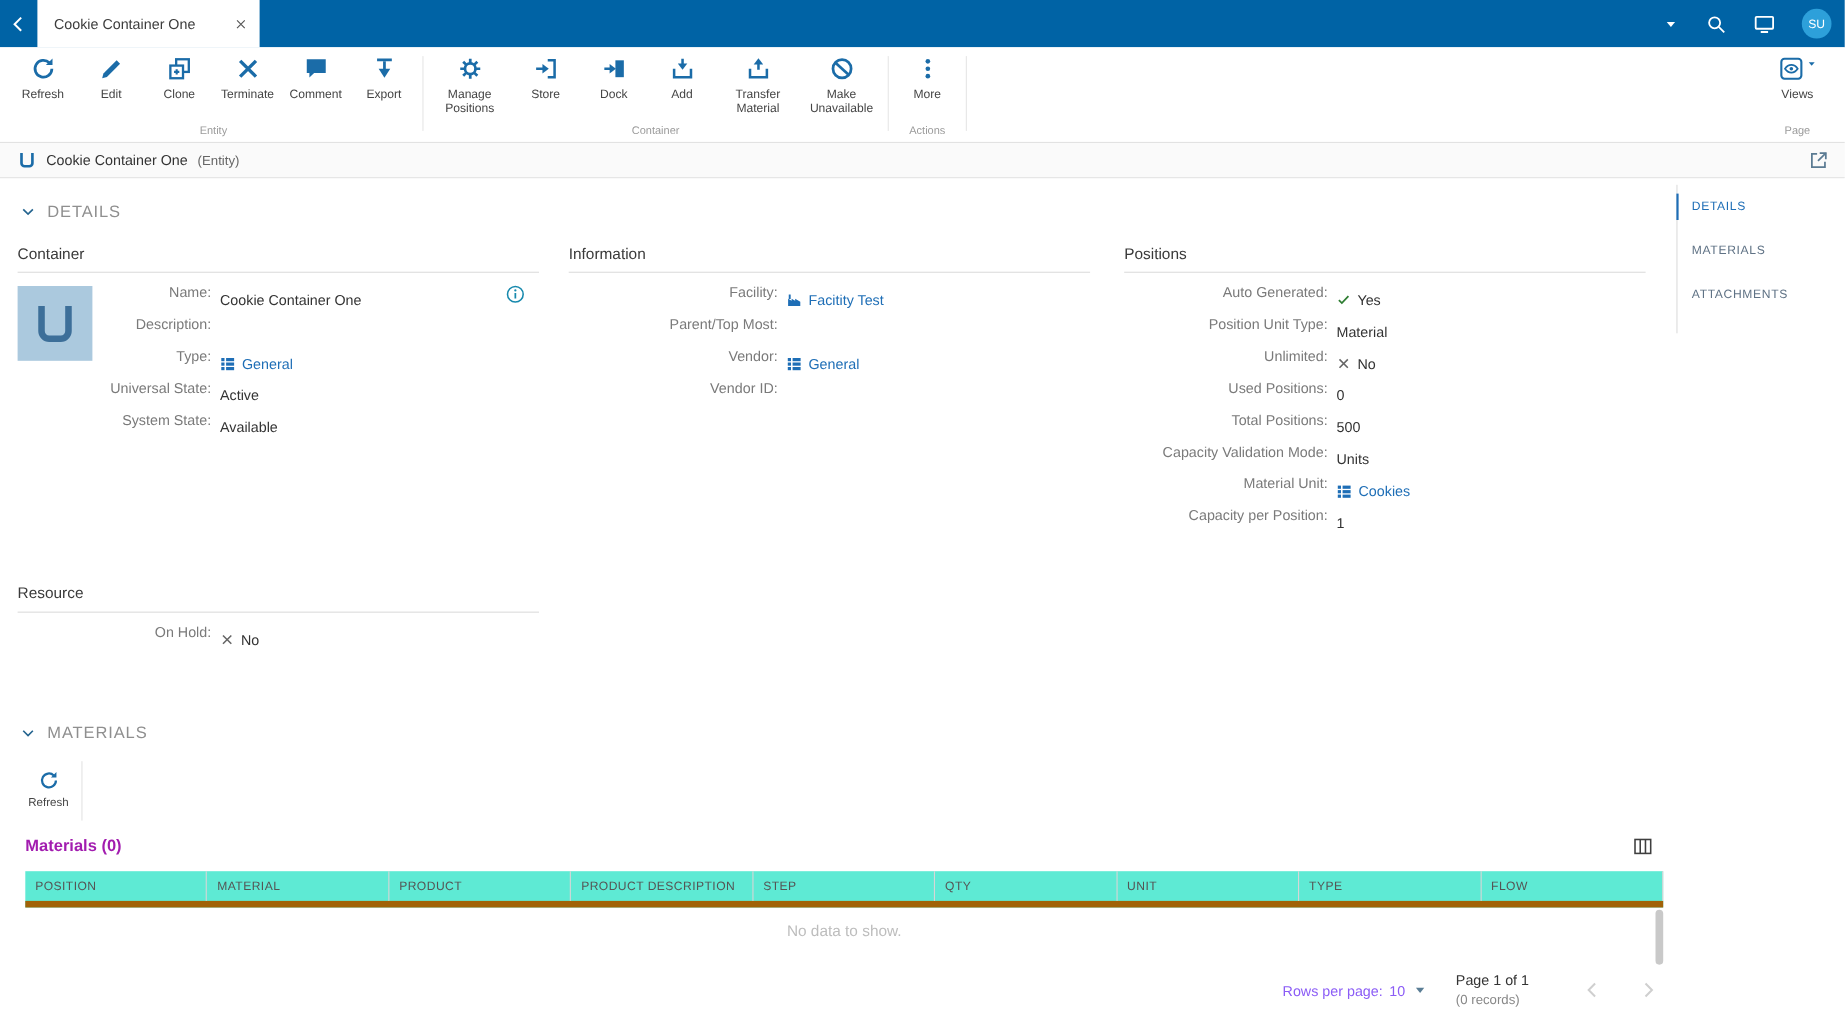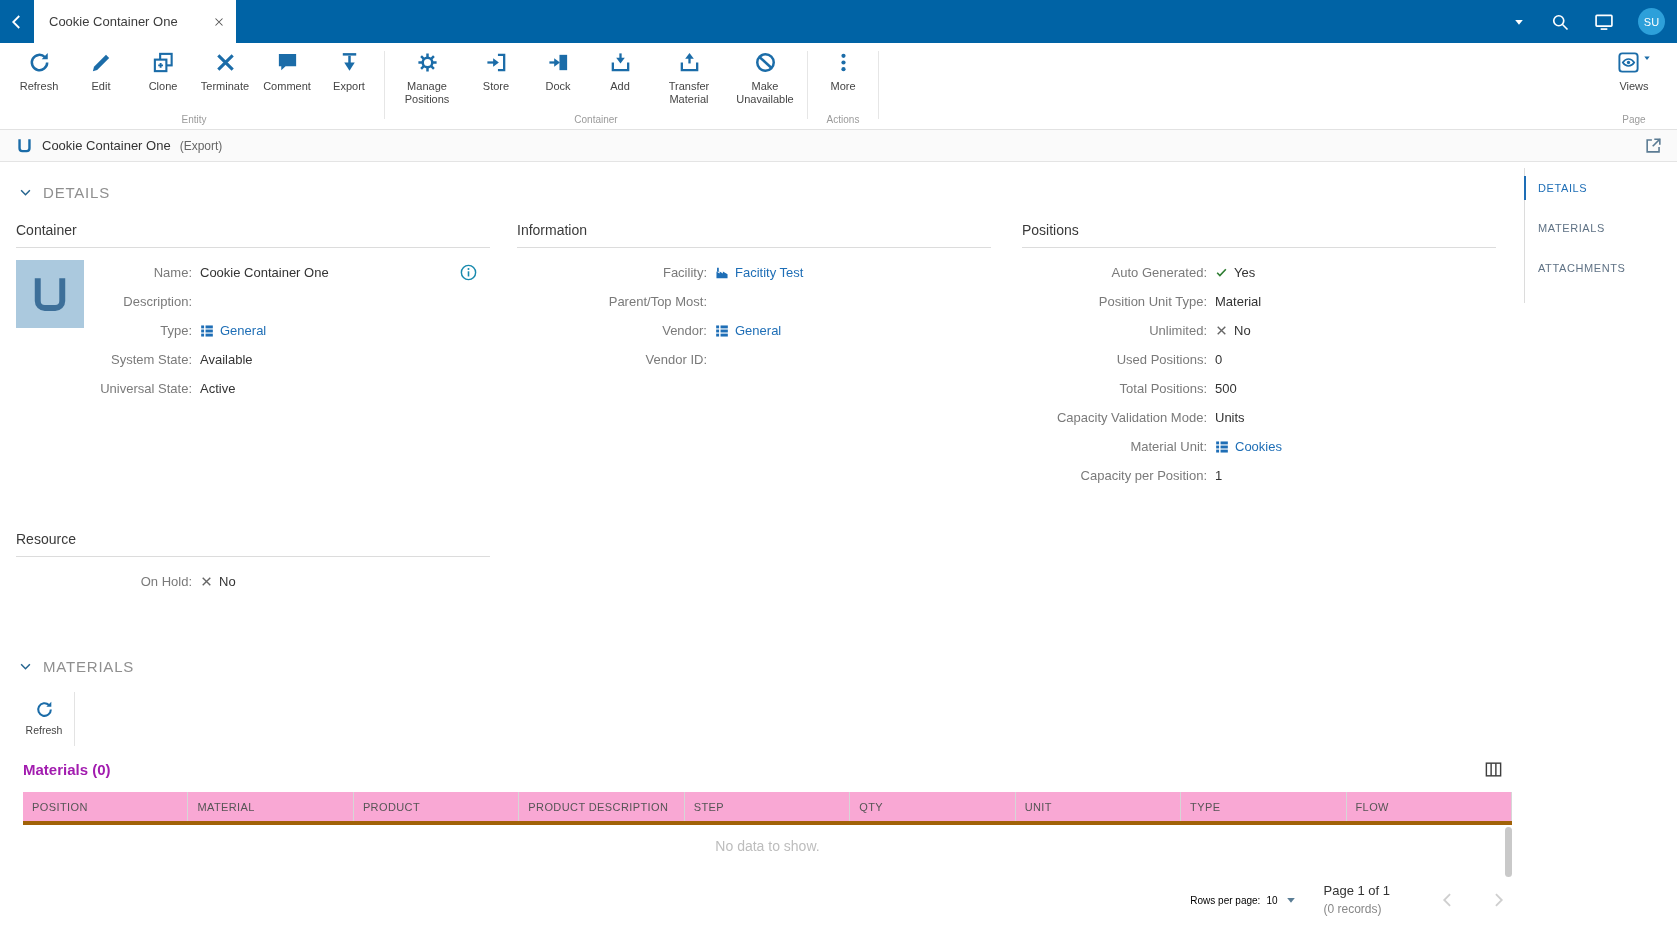--- a/index.html
+++ b/index.html
@@ -49,21 +49,21 @@
   #details-header{position:absolute;left:18px;top:184px}
   #materials-header{position:absolute;left:18px;top:658px}
 
   
   .dcol{position:absolute;top:222px;width:474px}
   .dcol-title{font-size:14px;color:#3a3a3a;padding-bottom:9px;border-bottom:1px solid #dcdcdc}
   .container-body{display:flex}
   .big-tile{width:68px;height:68px;background:#abc9de;display:flex;align-items:center;justify-content:center;margin-top:12px;flex:none}
   .big-u{width:42px;height:42px;color:#3d6f99}
   .fields{padding-top:10px;display:flex;flex-direction:column;flex:1}
-  .frow{display:flex;align-items:center;min-height:29px}
+  .frow{display:flex;min-height:29px}
   .flabel{text-align:right;color:#7a7a7a;padding-right:8px;flex:none}
   .fvalue{display:flex;align-items:center;gap:6px;color:#333}
   .fvalue.link{color:var(--c-link,#1e6eb6);cursor:pointer}
   .link-icon{width:14px;height:14px;color:var(--c-link,#1e6eb6)}
   .bool-icon{width:13px;height:13px}
   .bool-icon.check{color:var(--c-check,#2e7d32)}
   .bool-icon.xmark{color:var(--c-cross,#666)}
   .info-btn{margin-left:auto;margin-right:12px;width:19px;height:19px;color:#1789ad;cursor:pointer}
   .resource{position:absolute;left:16px;top:531px;width:474px}
 
@@ -75,29 +75,29 @@
   .nav-item.active::before{content:"";position:absolute;left:0;top:8px;bottom:8px;width:2px;background:var(--c-link,#1e6eb6)}
 
   
   .mini-toolbar{position:absolute;left:16px;top:692px;height:54px;display:flex;border-right:1px solid #e3e3e3;padding-right:2px}
   .rbtn.small{width:56px;padding-top:8px;gap:5px}
   .rbtn.small .icon{width:19px;height:19px}
   .rbtn.small .rbtn-label{font-size:10.5px}
   .mat-title{position:absolute;left:23px;top:761px;font-size:15px;font-weight:bold;color:#a21caf}
   .col-picker{position:absolute;left:1484px;top:760px;width:19px;height:19px;color:#3f3f3f;cursor:pointer}
   .mat-table{position:absolute;left:23px;top:792px;width:1489px}
-  .thead{display:flex;background:#f9a8d4;height:33px;border-bottom:4px solid #a16207}
+  .thead{display:flex;background:#5eead4;height:33px;border-bottom:6px solid #a16207}
   .th{flex:1;display:flex;align-items:center;padding-left:9px;font-size:11px;color:#555;letter-spacing:.4px;border-right:1px solid #d6d6d6;cursor:pointer;white-space:nowrap;overflow:hidden}
   .tbody{position:relative;height:60px}
   .empty{text-align:center;padding-top:13px;font-size:14px;color:#bdbdbd}
   .vscroll{position:absolute;right:0;top:2px;width:7px;height:50px;background:#c9c9c9;border-radius:4px;cursor:pointer}
 
   
   .pagination{position:absolute;left:23px;top:882px;width:1489px;display:flex;align-items:center;justify-content:flex-end}
-  .rows-select{display:flex;align-items:center;gap:6px;color:#000000;font-size:10px;cursor:pointer}
+  .rows-select{display:flex;align-items:center;gap:6px;color:#8b5cf6;font-size:13px;cursor:pointer}
   .pg-caret{width:14px;height:14px;color:#5a7d95}
   .page-block{margin-left:26px;line-height:1.45}
   .page-line{font-size:13px;color:#333}
   .records{font-size:12px;color:#888}
   .pg-chev{width:20px;height:20px;color:#cfcfcf;cursor:pointer}
   .pg-chev.first{margin-left:48px}
   .pg-chev.second{margin-left:30px;margin-right:4px}
 </style>
 </head>
 <body>
@@ -308,21 +308,21 @@
   </div>
 </div>
 
 <div class="entity-header">
   <span class="icon entity-icon">
       <svg viewBox="0 0 24 24">
         <path d="M5 3v13a4 4 0 0 0 4 4h6a4 4 0 0 0 4-4V3" fill="none" stroke="currentColor" stroke-width="3.4"></path>
       </svg>
     </span>
   <span class="entity-title">Cookie Container One</span>
-  <span class="entity-state">(Export)</span>
+  <span class="entity-state">(Entity)</span>
   <span class="icon open-panel">
       <svg viewBox="0 0 24 24">
         <path d="M10 5H4v15h15v-6" fill="none" stroke="currentColor" stroke-width="2"></path>
         <path d="M13 4h7v7" fill="none" stroke="currentColor" stroke-width="2"></path>
         <path d="M20 4l-9 9" stroke="currentColor" stroke-width="2"></path>
       </svg>
     </span>
 </div>
 
 <div class="section-header" id="details-header">
@@ -373,26 +373,26 @@
                     <rect x="9.5" y="9.5" width="12.5" height="5"></rect>
                     <rect x="2" y="16.5" width="5" height="5"></rect>
                     <rect x="9.5" y="16.5" width="12.5" height="5"></rect>
                   </g>
                 </svg>
               </span>
               <span>General</span>
             </span>
           </div>
           <div class="frow">
+            <span class="flabel" style="width:116px">Universal State:</span>
+            <span class="fvalue">Active</span>
+          </div>
+          <div class="frow">
             <span class="flabel" style="width:116px">System State:</span>
             <span class="fvalue">Available</span>
-          </div>
-          <div class="frow">
-            <span class="flabel" style="width:116px">Universal State:</span>
-            <span class="fvalue">Active</span>
           </div>
         </div>
       </div>
     </div>
     <div class="dcol" style="left: 517px;">
       <div class="dcol-title">Information</div>
       <div class="fields">
         <div class="frow">
           <span class="flabel" style="width:198px">Facility:</span>
           <span class="fvalue link">

